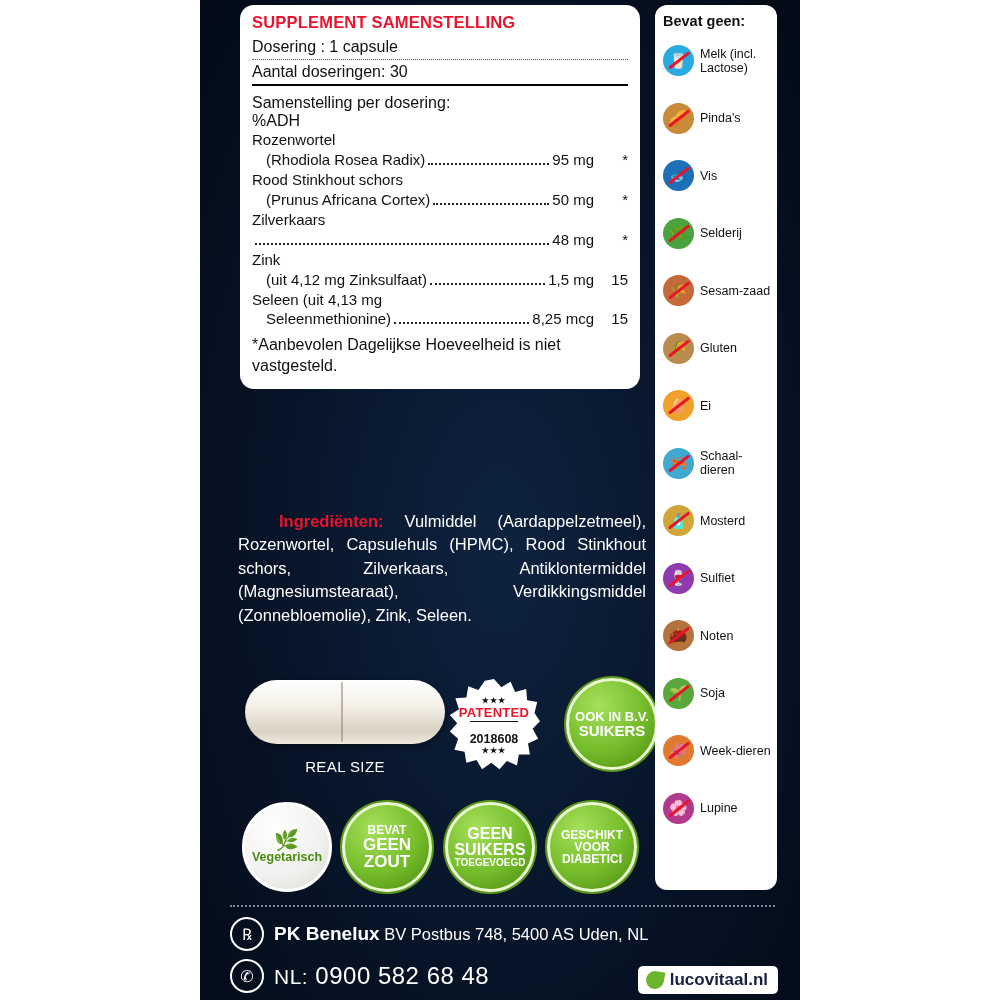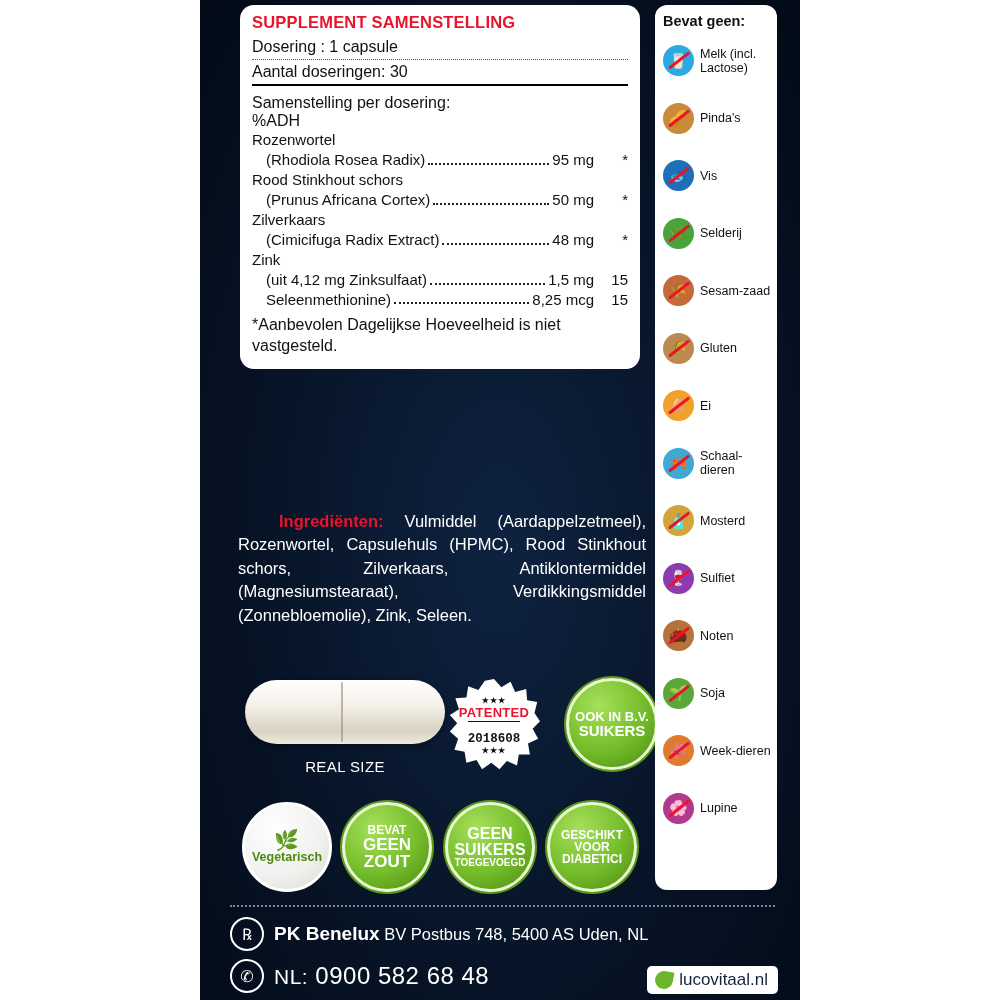--- a/index.html
+++ b/index.html
@@ -188,21 +188,20 @@
     color: #e8142d;
     font-size: 13px;
     letter-spacing: .3px;
   }
   .starburst .num {
     font-size: 12.5px;
     color: #111;
     border-top: 1.5px solid #111;
     margin-top: 1px;
     padding-top: 10px;
-    font-family: Liberation Mono, monospace;
   }
   .starburst .stars {
     font-size: 8px;
     letter-spacing: 1px;
     color: #111;
   }
 
   
   #bevat {
     position: absolute;
@@ -300,21 +299,21 @@
   }
   #brand .leaf {
     width: 18px;
     height: 18px;
     border-radius: 50% 0 50% 50%;
     background: #6cb52d;
     transform: rotate(10deg);
   }
   #brand .bname {
     font-size: 17px;
-    font-weight: normal;
+    font-weight: bold;
     color: #16223c;
   }
 </style>
 </head>
 <body>
 
 <div class="page-left"></div>
 <div class="page-right"></div>
 
 <div id="label">
@@ -349,36 +348,38 @@
       <span class="ing-sub">(Prunus Africana Cortex)</span>
       <span class="ing-dots"></span>
       <span class="ing-amt">50 mg</span>
       <span class="ing-adh">*</span>
     </div>
 
     <div class="ing-line">
       <span class="ing-name">Zilverkaars</span>
     </div>
     <div class="ing-line">
-      <span class="ing-sub">(Cimicifuga Radix Extract)</span>
       <span class="ing-dots"></span>
       <span class="ing-amt">48 mg</span>
       <span class="ing-adh">*</span>
     </div>
 
     <div class="ing-line">
       <span class="ing-name">Zink</span>
     </div>
     <div class="ing-line">
       <span class="ing-sub">(uit 4,12 mg Zinksulfaat)</span>
       <span class="ing-dots"></span>
       <span class="ing-amt">1,5 mg</span>
       <span class="ing-adh">15</span>
     </div>
 
+    <div class="ing-line">
+      <span class="ing-name">Seleen (uit 4,13 mg</span>
+    </div>
     <div class="ing-line">
       <span class="ing-sub">Seleenmethionine)</span>
       <span class="ing-dots"></span>
       <span class="ing-amt">8,25 mcg</span>
       <span class="ing-adh">15</span>
     </div>
 
     <div class="footnote">*Aanbevolen Dagelijkse Hoeveelheid is niet vastgesteld.</div>
   </div>
 

